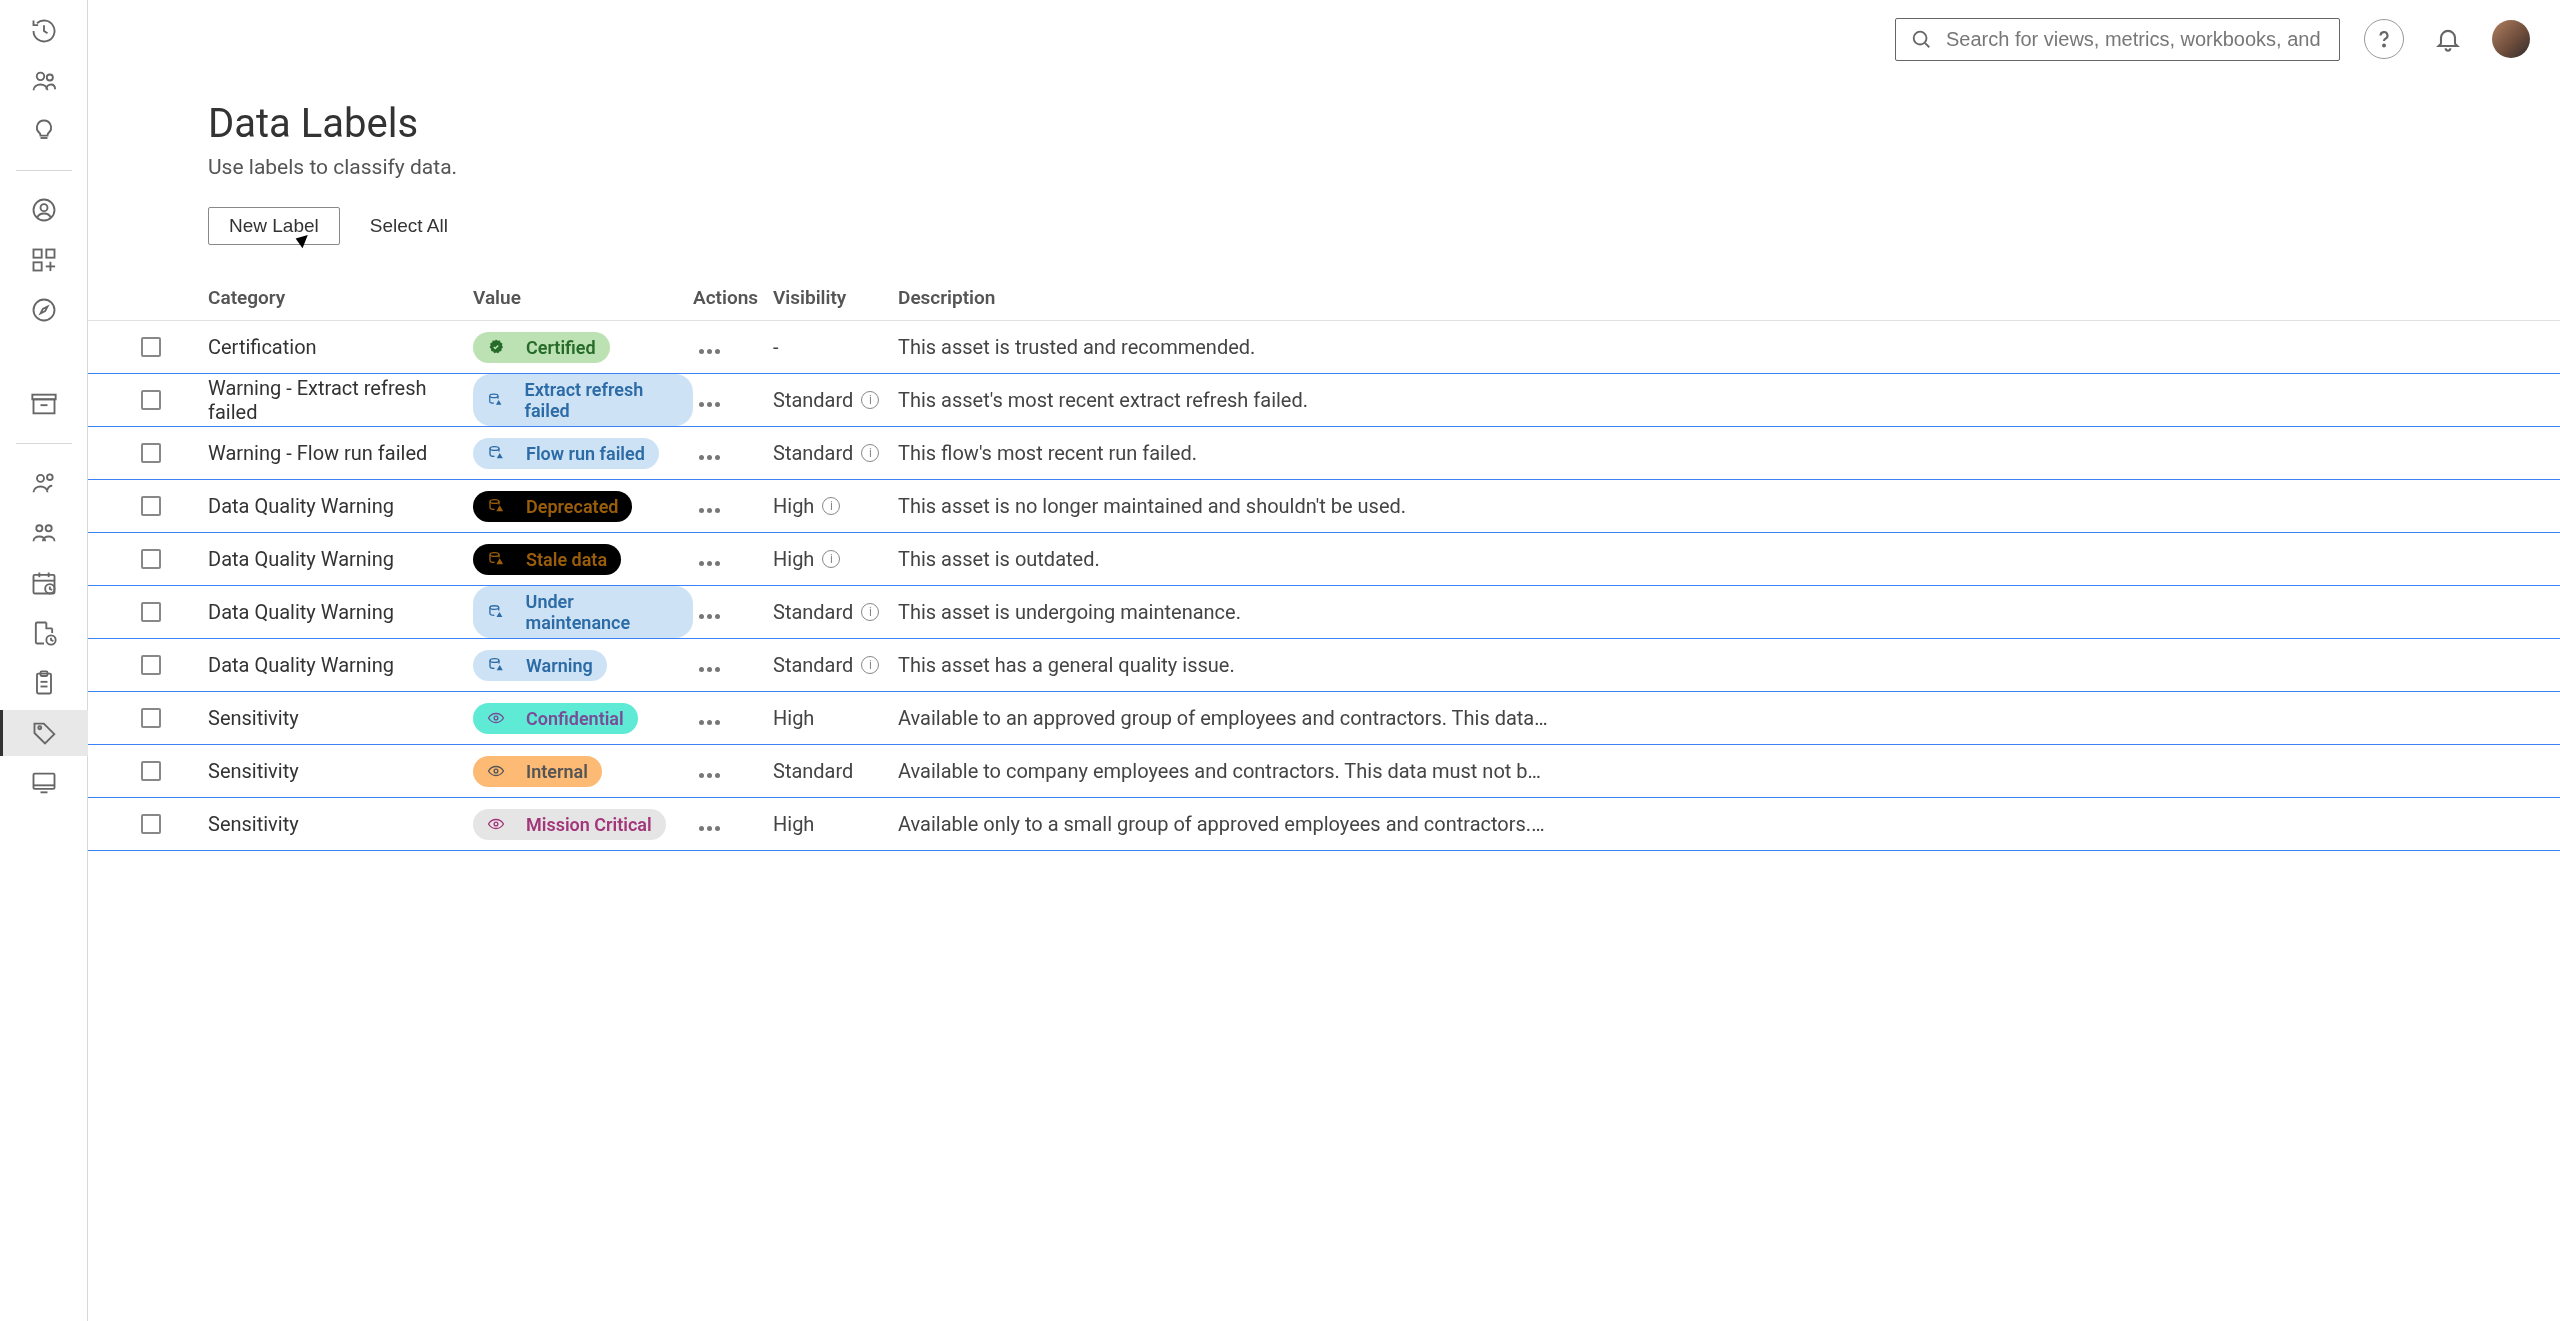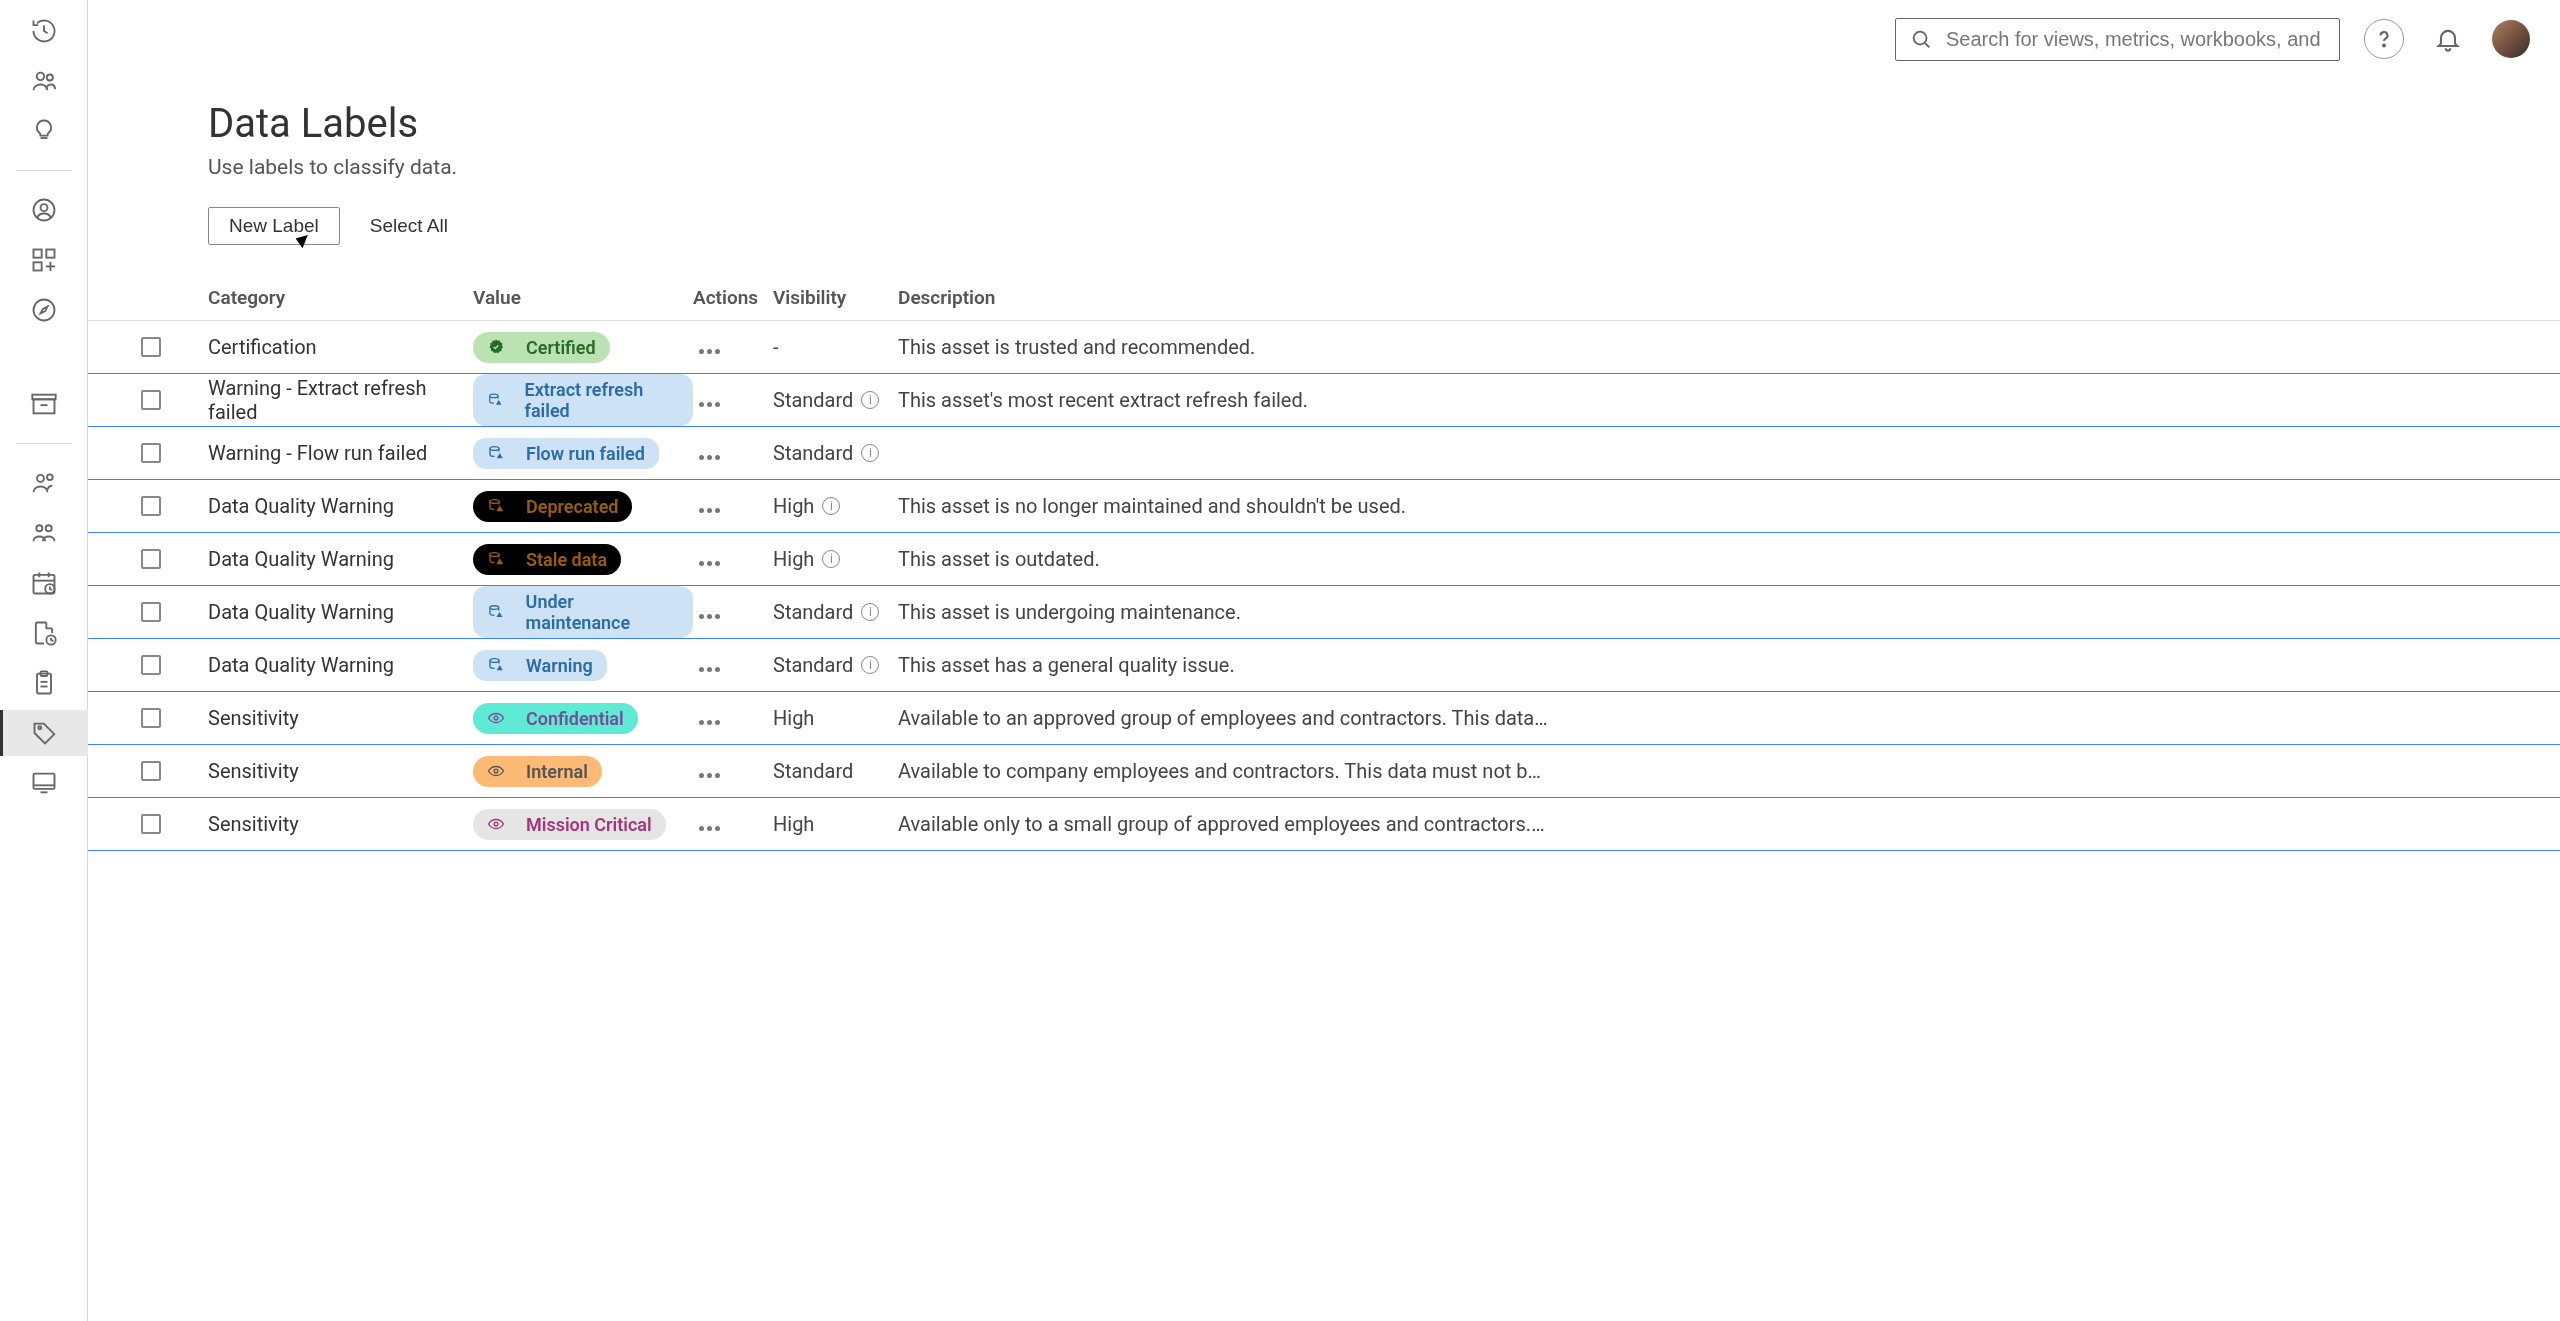--- a/index.html
+++ b/index.html
@@ -183,21 +183,21 @@
     display: inline-flex;
     align-items: center;
     gap: 21px;
     padding: 5px 14px;
     border-radius: 18px;
     font-size: 18px;
     font-weight: 600;
   }
   .pill svg { width: 18px; height: 18px; }
   .pill-green { background: #bce2b3; color: #276b2a; }
-  .pill-blue  { background: #cde3f5; color: #2c6ba5; border-radius: 13px; }
+  .pill-blue  { background: #cde3f5; color: #2c6ba5; }
   .pill-orange{ background: #000000; color: #9a5d0a; }
   .pill-purple{ background: #5eead4; color: #7a4b97; text-align: right; }
   .pill-gray  { background: #fdba74; color: #555; }
   .pill-pink  { background: #e5e5e5; color: #a3367a; }
   .act-cell   { color: #777; }
   .dots {
     display: inline-flex; gap: 3px; cursor: pointer; padding: 6px;
   }
   .dots span {
     width: 5px; height: 5px; background: #777; border-radius: 50%;
@@ -455,20 +455,21 @@
               </span></div>
             <div class="act-cell"><span class="dots">
                 <span></span>
                 <span></span>
                 <span></span>
               </span></div>
             <div class="vis-cell">
               <span>Standard</span>
               <span class="info-circ">i</span>
             </div>
+            <div class="desc-cell">This flow's most recent run failed.</div>
           </div>
           <div class="trow">
             <div class="cb-cell">
               <div class="checkbox"></div>
             </div>
             <div>Data Quality Warning</div>
             <div class="val-cell"><span class="pill pill-orange">
                 <svg viewBox="0 0 24 24" fill="none" stroke="currentColor" stroke-width="1.8">
                   <ellipse cx="10" cy="6" rx="6" ry="2.5"></ellipse>
                   <path d="M4 6v8c0 1.4 2.7 2.5 6 2.5"></path>

